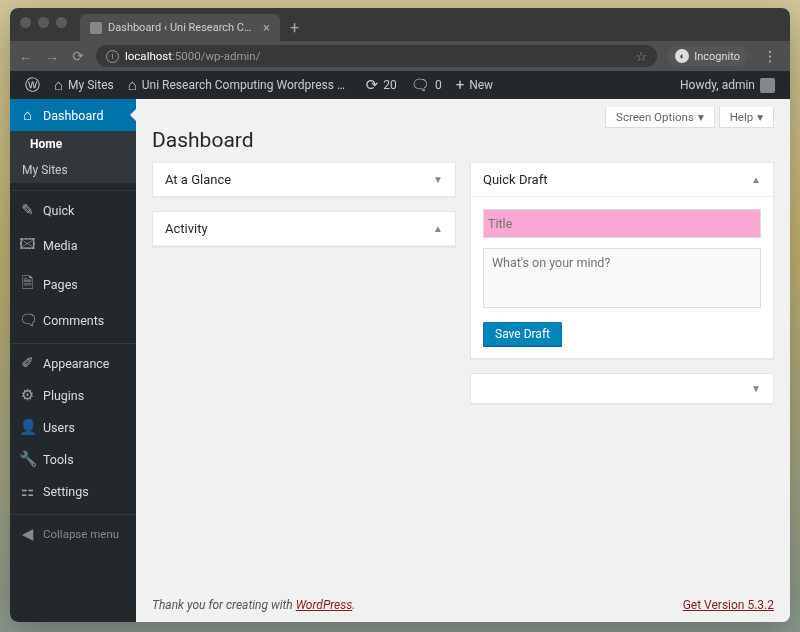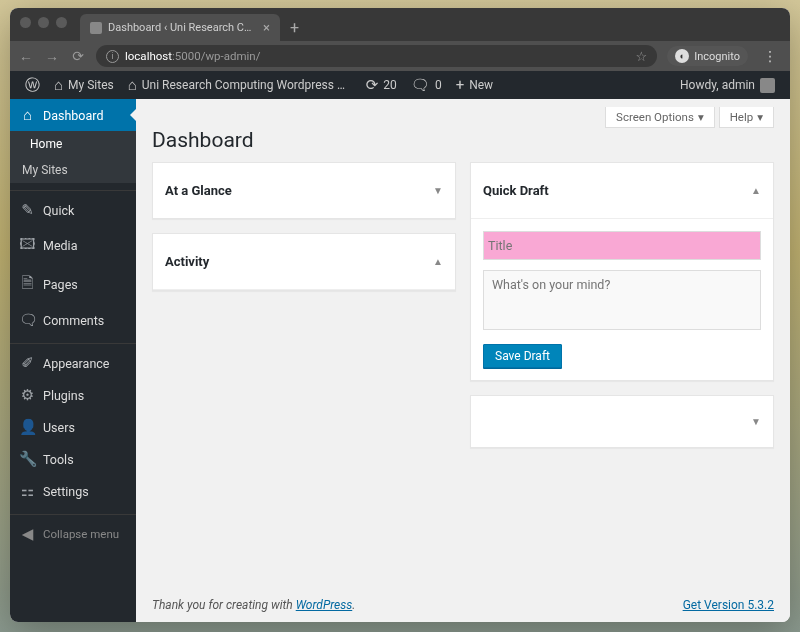--- a/index.html
+++ b/index.html
@@ -33,47 +33,47 @@
 .adminbar-site { max-width: 210px; white-space: nowrap; overflow: hidden; text-overflow: ellipsis; }
 .wp-body { flex: 1; display: flex; overflow: hidden; }
 .wp-sidebar { width: 126px; background: #23282d; color: #eee; font-size: 12.5px; overflow-y: auto; }
 .menu-item { display: flex; align-items: center; gap: 7px; padding: 7px 9px; cursor: pointer; color: #ddd; }
 .menu-item.active { background: #0073aa; color: #fff; position: relative; }
 .menu-item.active::after { content: ''; position: absolute; right: -1px; top: 50%; transform: translateY(-50%); border: 7px solid transparent; border-right-color: #f1f1f1; }
 .menu-icon { width: 17px; font-size: 15px; text-align: center; color: rgba(240,245,250,0.6); }
 .menu-item.active .menu-icon { color: #fff; }
 .submenu { background: #32373c; }
 .submenu-item { padding: 6px 9px 6px 12px; font-size: 12px; cursor: pointer; color: #ccc; }
-.submenu-item.current { color: #fff; font-weight: 400; padding-left: 20px; }
+.submenu-item.current { color: #fff; font-weight: 700; padding-left: 20px; }
 .menu-separator { display: block; height:5px;margin:3px 0;border-bottom:1px solid #393939; }
 .collapse-item { color: #888; font-size: 11.5px; }
 .collapse-item .menu-icon { color: #888; }
 .wp-content { flex: 1; background: #f1f1f1; overflow-y: auto; display: flex; flex-direction: column; }
 .content-header { display: flex; align-items: center; padding: 8px 16px 0; }
 .page-title { font-size: 21px; font-weight: 400; color: #23282d; }
 .header-spacer { flex: 1; }
 .screen-btn { background: #fff; border: 1px solid #ddd; border-top: none; font-size: 11.5px; padding: 3px 10px; color: #666; cursor: pointer; margin-left: 4px; display: flex; align-items: center; gap: 4px; }
 .widgets-area { display: flex; gap: 14px; padding: 10px 16px 16px; align-items: flex-start; }
 .widget-col { flex: 1; display: flex; flex-direction: column; gap: 14px; }
 .widget { background: #fff; border: 1px solid #e5e5e5; box-shadow: 0 1px 1px rgba(0,0,0,0.04); }
-.widget-header { padding: 20px 12px; border-bottom: 1px solid #eee; display: flex; align-items: center; font-size: 13px; font-weight: 700; color: #23282d; cursor: pointer; justify-content: space-between; }
+.widget-header { padding: 9px 12px; border-bottom: 1px solid #eee; display: flex; align-items: center; font-size: 13px; font-weight: 400; color: #23282d; cursor: pointer; justify-content: space-between; }
 .widget-header.collapsed { border-bottom: none; }
 .widget-toggle { margin-left: auto; color: #888; font-size: 10px; }
 .widget-body { padding: 12px; }
 .activity-body { text-align: center; padding: 28px 12px 26px; }
 .smiley { color: #bbb; }
 .smiley-eyes { display: flex; justify-content: center; gap: 6px; margin-bottom: 4px; }
 .smiley-eye { width: 16px; height: 16px; background: #888; border-radius: 50% 50% 0 0; }
 .smiley-mouth { width: 58px; height: 29px; border: 6px solid #888; border-top: none; border-radius: 0 0 58px 58px; margin: 0 auto; }
 .no-activity-text { color: #777; font-size: 13px; margin-top: 16px; }
 .draft-input { width: 100%; border: 1px solid #ddd; padding: 6px 4px; font-size: 12.5px; color: #555; margin-bottom: 10px; background: #f9a8d4; }
 .draft-textarea { width: 100%; border: 1px solid #ddd; padding: 6px 8px; font-size: 12.5px; color: #555; height: 60px; resize: none; background: #f9f9f9; margin-bottom: 10px; font-family: inherit; }
 .save-draft-btn { background: #0085ba; border: 1px solid #0073aa; color: #fff; padding: 4px 11px; font-size: 12px; border-radius: 1px; cursor: pointer; box-shadow: 0 1px 0 #006799; }
 .wp-footer { margin-top: auto; padding: 10px 16px; font-size: 12px; color: #555; font-style: italic; display: flex; border-top: 0; }
-.wp-footer a { color: #0369a1; text-align: center; }
+.wp-footer a { color: #7f1d1d; text-align: center; }
 .footer-version { margin-left: auto; font-style: normal; text-decoration: underline; }
 .user-icon { width: 15px; height: 15px; background: #888; border-radius: 2px; display: inline-block; }
 </style>
 </head>
 <body>
 
 <div class="browser-window">
   <div class="browser-chrome">
     <div class="titlebar">
       <div class="traffic-lights">

